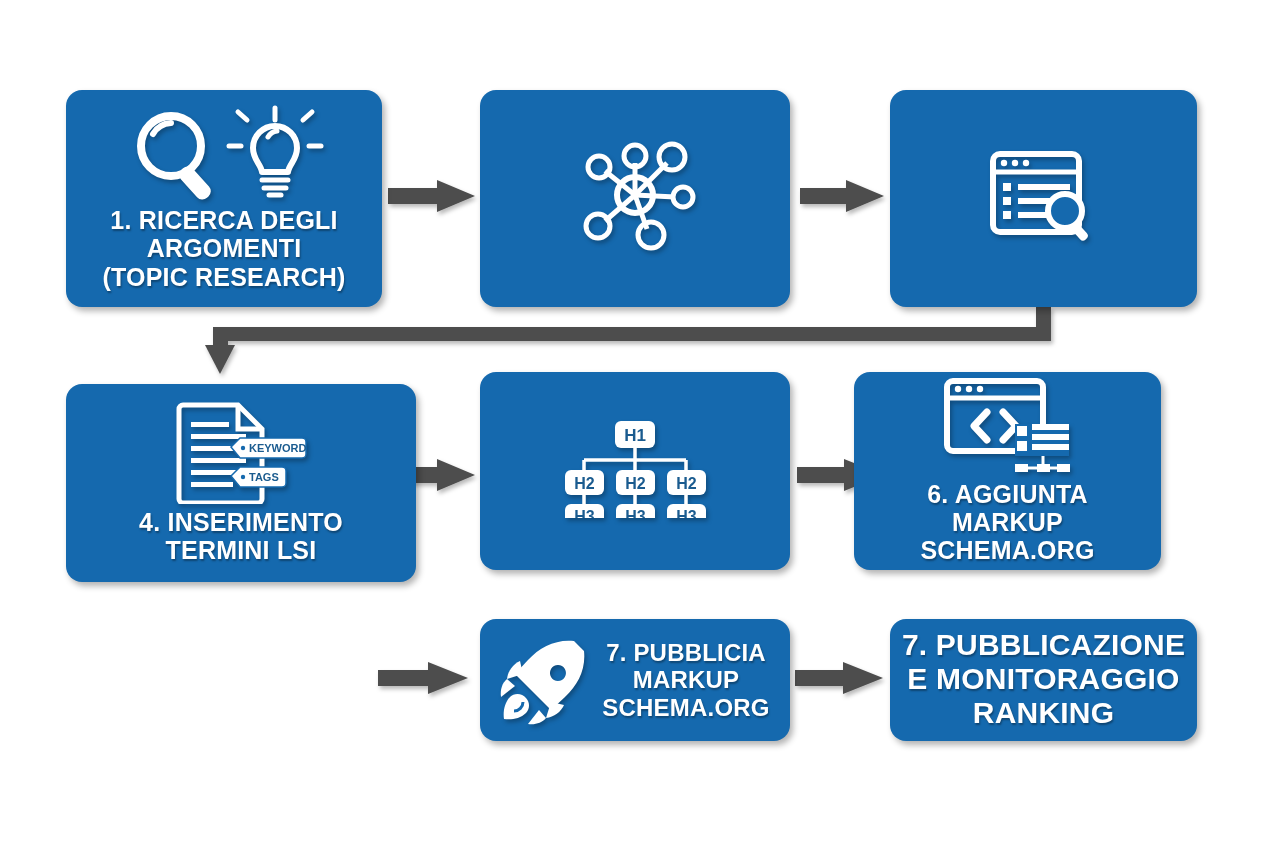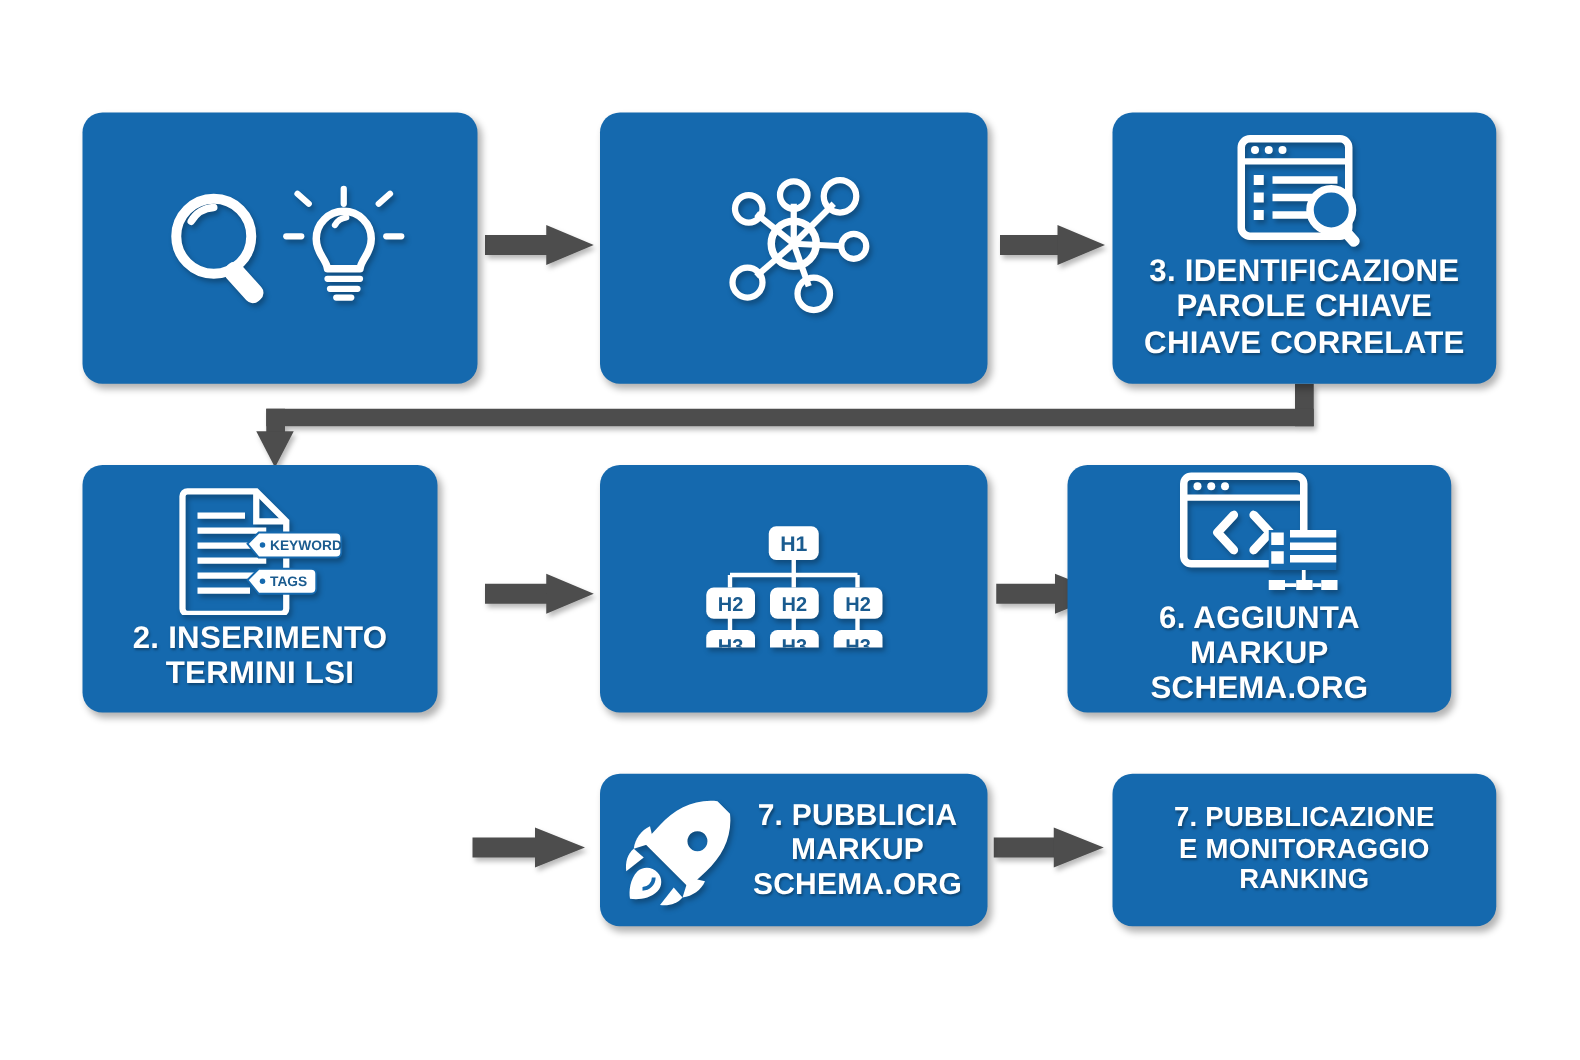--- a/index.html
+++ b/index.html
@@ -41,21 +41,21 @@
   }
   .step-label {
     color: #ffffff;
     font-weight: bold;
     text-align: center;
     line-height: 1.13;
     letter-spacing: 0.2px;
     text-shadow: 1px 2px 2px rgba(0,0,0,0.35);
     white-space: pre-line;
   }
-  .fs-26 { font-size: 22px; }
+  .fs-26 { font-size: 30px; }
   .fs-25 { font-size: 25px; }
   .fs-24 { font-size: 24px; }
 
   .icon-wrap {
     display: flex;
     align-items: center;
     justify-content: flex-start;
     filter: drop-shadow(2px 3px 2px rgba(0,0,0,0.28));
   }
 
@@ -131,20 +131,23 @@
         <line x1="141" y1="76" x2="167" y2="76" stroke="#ffffff" stroke-width="5" stroke-linecap="round"></line>
         <line x1="143" y1="84" x2="165" y2="84" stroke="#ffffff" stroke-width="5" stroke-linecap="round"></line>
         <path d="M148 91 h12" stroke="#ffffff" stroke-width="5" stroke-linecap="round" fill="none"></path>
         <line x1="154" y1="4" x2="154" y2="16" stroke="#ffffff" stroke-width="5" stroke-linecap="round"></line>
         <line x1="120" y1="42" x2="108" y2="42" stroke="#ffffff" stroke-width="5" stroke-linecap="round"></line>
         <line x1="188" y1="42" x2="200" y2="42" stroke="#ffffff" stroke-width="5" stroke-linecap="round"></line>
         <line x1="126" y1="16" x2="117" y2="8" stroke="#ffffff" stroke-width="5" stroke-linecap="round"></line>
         <line x1="182" y1="16" x2="191" y2="8" stroke="#ffffff" stroke-width="5" stroke-linecap="round"></line>
       </svg>
     </div>
+    <div class="step-label fs-25">1. RICERCA DEGLI
+ARGOMENTI
+(TOPIC RESEARCH)</div>
   </div>
 
   <div class="step" style="left:480px; top:90px; width:310px; height:217px;">
     <div class="icon-wrap" style="height:112px; margin-bottom:6px;">
       <svg width="132" height="112" viewBox="0 0 132 112" xmlns="http://www.w3.org/2000/svg">
         <g stroke="#ffffff" stroke-width="5" fill="none">
           <line x1="66" y1="56" x2="66" y2="24"></line>
           <line x1="66" y1="56" x2="98" y2="24"></line>
           <line x1="66" y1="56" x2="36" y2="32"></line>
           <line x1="66" y1="56" x2="106" y2="58"></line>
@@ -173,26 +176,23 @@
         <rect x="14" y="33" width="8" height="8" fill="#ffffff"></rect>
         <rect x="14" y="47" width="8" height="8" fill="#ffffff"></rect>
         <rect x="14" y="61" width="8" height="8" fill="#ffffff"></rect>
         <rect x="29" y="34" width="52" height="6" fill="#ffffff"></rect>
         <rect x="29" y="48" width="52" height="6" fill="#ffffff"></rect>
         <rect x="29" y="62" width="38" height="6" fill="#ffffff"></rect>
         <circle cx="76" cy="61" r="17" fill="#1569ae" stroke="#ffffff" stroke-width="6"></circle>
         <rect x="86" y="72" width="9" height="20" rx="4" fill="#ffffff" transform="rotate(-42 90 82)"></rect>
       </svg>
     </div>
-    <div class="step-label fs-25">3. IDENTIFICAZIONE
-PAROLE CHIAVE
-CHIAVE CORRELATE</div>
-  </div>
-
-  <div class="step" style="left:66px; top:372px; width:284px; height:198px;">
+  </div>
+
+  <div class="step" style="left:66px; top:384px; width:350px; height:198px;">
     <div class="icon-wrap" style="height:104px; margin-bottom:4px;">
       <svg width="136" height="104" viewBox="0 0 136 104" xmlns="http://www.w3.org/2000/svg">
         <path d="M10 5 h55 l24 24 v70 a4 4 0 0 1 -4 4 h-75 a4 4 0 0 1 -4 -4 v-90 a4 4 0 0 1 4 -4 z" fill="none" stroke="#ffffff" stroke-width="5"></path>
         <path d="M65 5 v24 h24" fill="none" stroke="#ffffff" stroke-width="5"></path>
         <g fill="#ffffff">
           <rect x="18" y="22" width="38" height="5"></rect>
           <rect x="18" y="34" width="55" height="5"></rect>
           <rect x="18" y="46" width="55" height="5"></rect>
           <rect x="18" y="58" width="55" height="5"></rect>
           <rect x="18" y="70" width="55" height="5"></rect>
@@ -201,21 +201,21 @@
 
         <path d="M58 47 l9 -9 h62 a4 4 0 0 1 4 4 v12 a4 4 0 0 1 -4 4 h-62 z" fill="#ffffff" stroke="#1569ae" stroke-width="1.5"></path>
         <circle cx="70" cy="48" r="2.2" fill="#1569ae"></circle>
         <text x="76" y="52" font-family="Liberation Sans, sans-serif" font-size="11" font-weight="bold" fill="#1a5b8f">KEYWORD</text>
 
         <path d="M58 76 l9 -9 h42 a4 4 0 0 1 4 4 v12 a4 4 0 0 1 -4 4 h-42 z" fill="#ffffff" stroke="#1569ae" stroke-width="1.5"></path>
         <circle cx="70" cy="77" r="2.2" fill="#1569ae"></circle>
         <text x="76" y="81" font-family="Liberation Sans, sans-serif" font-size="11" font-weight="bold" fill="#1a5b8f">TAGS</text>
       </svg>
     </div>
-    <div class="step-label fs-25">2. INSERIMENTO
+    <div class="step-label fs-25">4. INSERIMENTO
 TERMINI LSI</div>
   </div>
 
   <div class="step" style="left:480px; top:372px; width:310px; height:198px;">
     <div class="icon-wrap" style="height:100px; margin-bottom:4px;">
       <svg width="148" height="100" viewBox="0 0 148 100" xmlns="http://www.w3.org/2000/svg">
         <g stroke="#ffffff" stroke-width="3.5" fill="none">
           <line x1="74" y1="30" x2="74" y2="42"></line>
           <line x1="23" y1="42" x2="125" y2="42"></line>
           <line x1="23" y1="42" x2="23" y2="52"></line>

